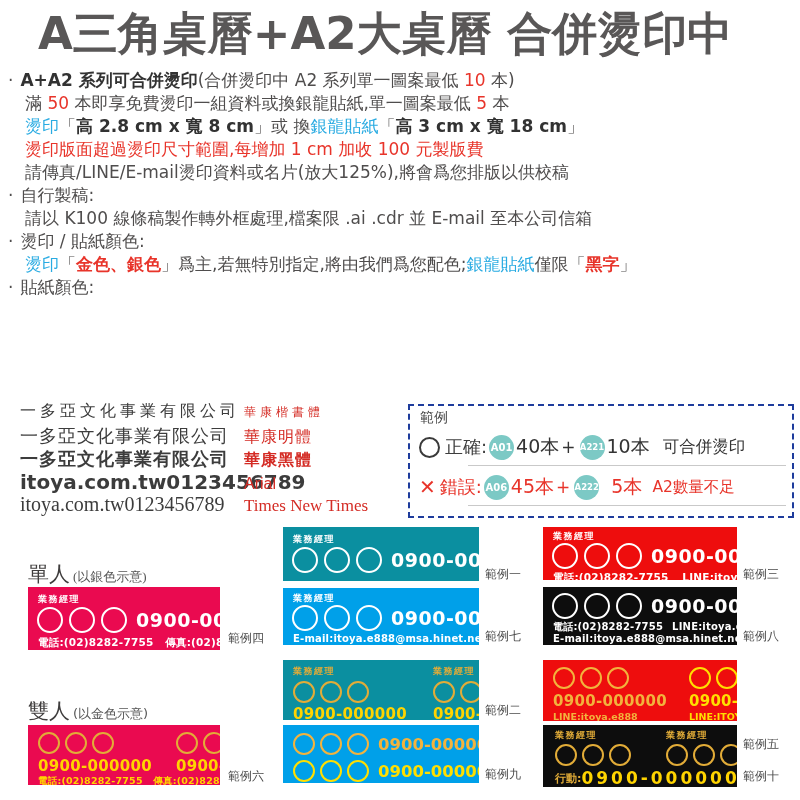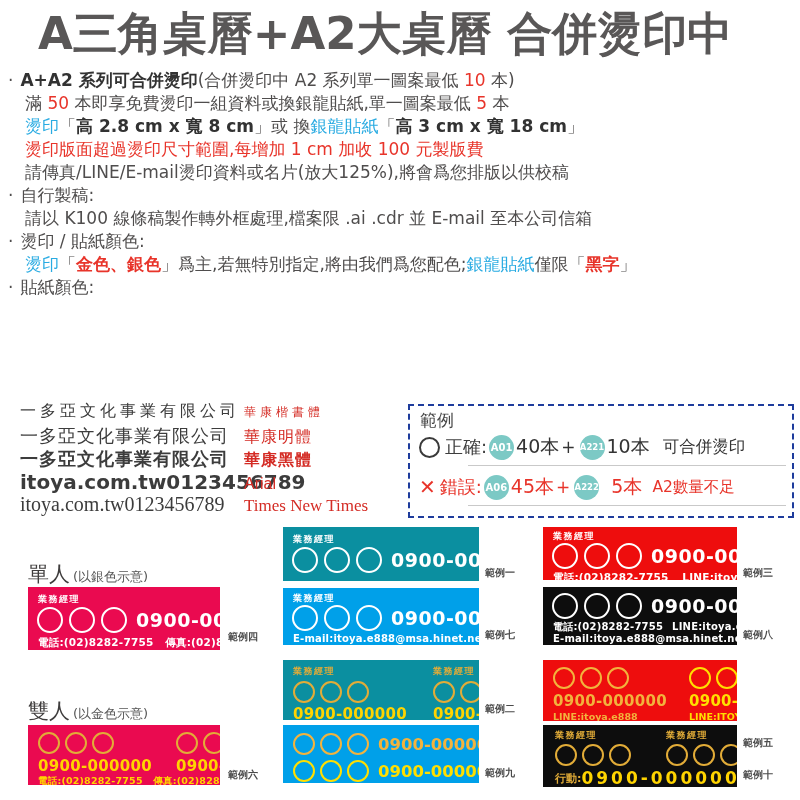--- a/index.html
+++ b/index.html
@@ -27,40 +27,40 @@
   .kai{font-family:"DejaVu Serif","Liberation Serif",serif;letter-spacing:4px;font-size:16px;}
   .ming{font-family:"DejaVu Serif","Liberation Serif",serif;letter-spacing:1px;}
   .hei{font-weight:bold;letter-spacing:1px;}
   .lat{font-size:20px;font-weight:bold;}
   .lat2{font-size:20px;font-family:"Liberation Serif","DejaVu Serif",serif;}
   .fname.kai{font-size:12px;}
   .fname.lat{font-weight:normal;font-size:16px;font-family:"Liberation Sans",sans-serif;}
   .fname.lat2{font-size:17px;}
   
   #exbox{left:408px;top:404px;width:382px;height:110px;border:2px dashed #1e3c9c;}
-  #exbox .extitle{position:absolute;left:10px;top:3px;font-size:17px;color:#454545;}
+  #exbox .extitle{position:absolute;left:10px;top:3px;font-size:14px;color:#454545;}
   .exrow{position:absolute;left:9px;display:flex;align-items:center;white-space:nowrap;}
   .ringmark{width:17px;height:17px;border:2.5px solid #3a3a3a;border-radius:50%;margin-right:5px;flex:0 0 auto;}
   .crossmark{font-size:20px;font-weight:bold;color:#e8342a;margin-right:4px;line-height:1;}
   .exlabel{font-size:18px;color:#3d3d3d;}
   .exlabel.redt{color:#e8342a;}
   .codebadge{width:25px;height:25px;border-radius:50%;background:#7cc9c5;color:#fff;font-weight:bold;
     display:flex;align-items:center;justify-content:center;font-size:10px;margin:0 2px;flex:0 0 auto;}
   .codebadge.small{font-size:8.5px;}
   .qty{font-size:19px;color:#343434;}
   .qty.redt{color:#e8342a;}
   .plus{font-size:17px;color:#343434;margin:0 2px;}
   .plus.redt{color:#e8342a;}
   .exnote{font-size:16.5px;color:#343434;margin-left:13px;}
   .exnote.redt{color:#e8342a;}
   .exline{position:absolute;left:58px;right:6px;height:0;border-bottom:1.5px solid #c9c9c9;}
   
   .glabel{font-size:21px;color:#3f3d3d;}
   .gnote{font-size:13px;color:#565656;margin-left:3px;}
-  .cap{position:absolute;font-size:10px;color:#4a4a4a;white-space:nowrap;font-weight:bold;}
+  .cap{position:absolute;font-size:12px;color:#4a4a4a;white-space:nowrap;}
   
   .card{position:absolute;overflow:hidden;white-space:nowrap;}
   .teal{background:#0b8fa0;}
   .bluebg{background:#00a0e9;}
   .crimson{background:#ea0a50;}
   .redbg{background:#ee0d0d;}
   .blackbg{background:#0d0d0d;}
   .silver{color:#ffffff;}
   .role{font-size:9px;font-weight:bold;letter-spacing:1.5px;font-family:Liberation Sans, sans-serif;}
   .crow{display:flex;align-items:center;}
@@ -139,21 +139,21 @@
     <span class="codebadge">A06</span>
     <span class="qty redt">45本</span>
     <span class="plus redt">+</span>
     <span class="codebadge small">A222</span>
     <span class="qty redt" style="margin-left:10px;">5本</span>
     <span class="exnote redt" style="margin-left:10px;font-size:15.5px;">A2數量不足</span>
   </div>
   <div class="exline" style="top:99px;"></div>
 </div>
 
-<div class="abs" style="left:28px;top:560px;">
+<div class="abs" style="left:28px;top:560px;font-family:Liberation Serif, serif;">
   <span class="glabel">單人</span><span class="gnote">(以銀色示意)</span>
 </div>
 <div class="abs" style="left:28px;top:697px;">
   <span class="glabel">雙人</span><span class="gnote">(以金色示意)</span>
 </div>
 
 <div class="card teal silver" style="left:283px;top:527px;width:196px;height:54px;">
   <div class="role" style="margin:6px 0 0 10px;">業務經理</div>
   <div class="crow" style="margin:1px 0 0 9px;">
     <span class="o s24"></span>

